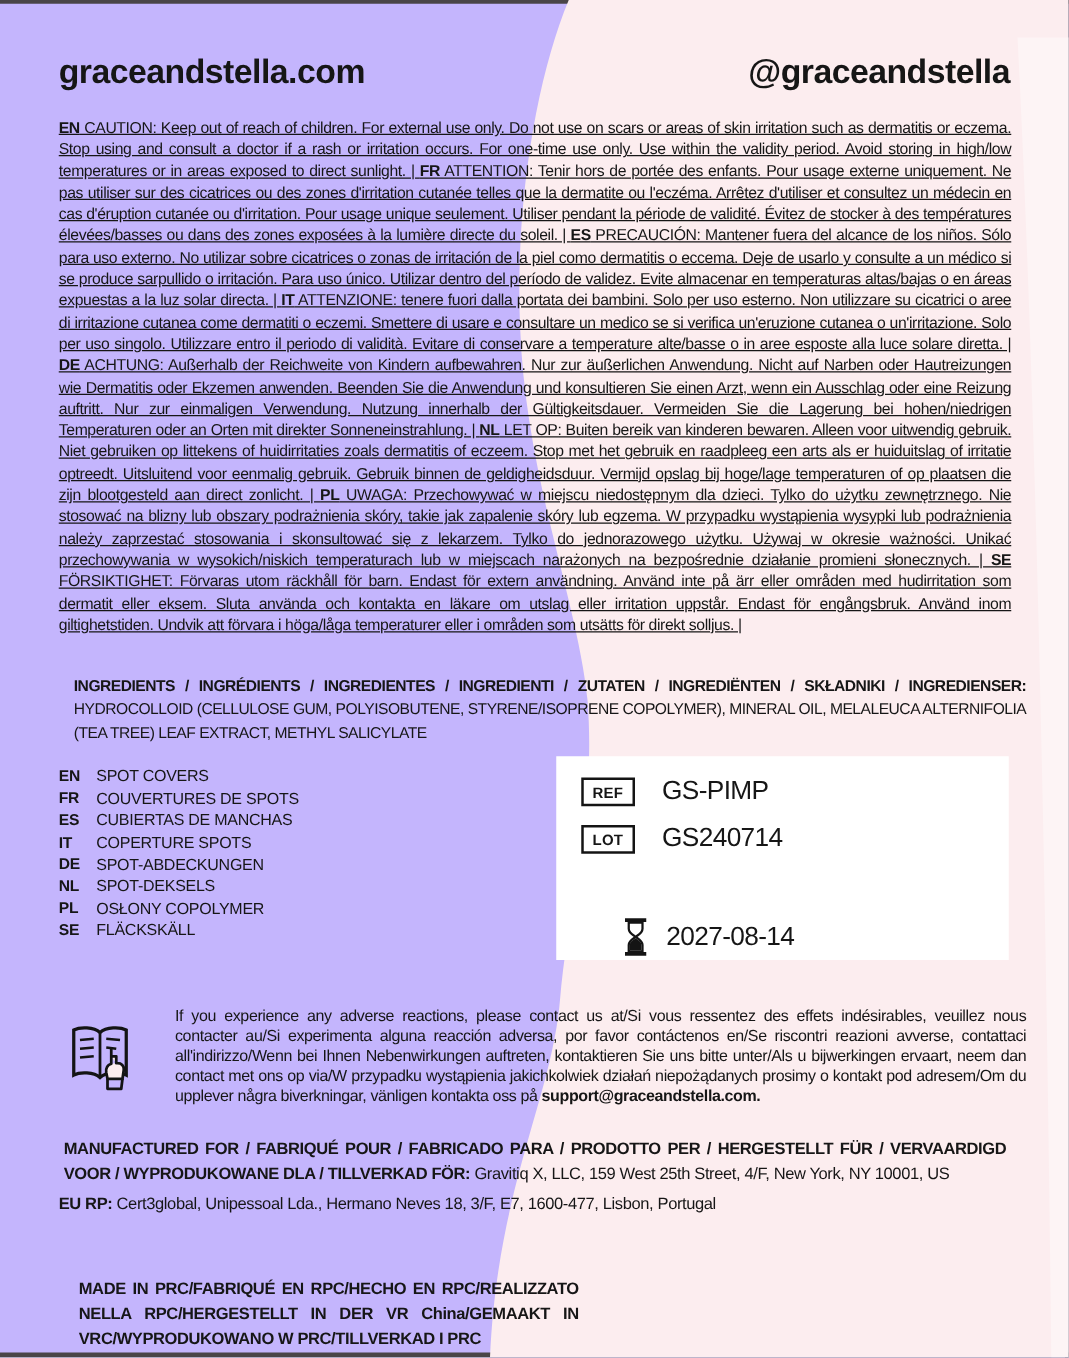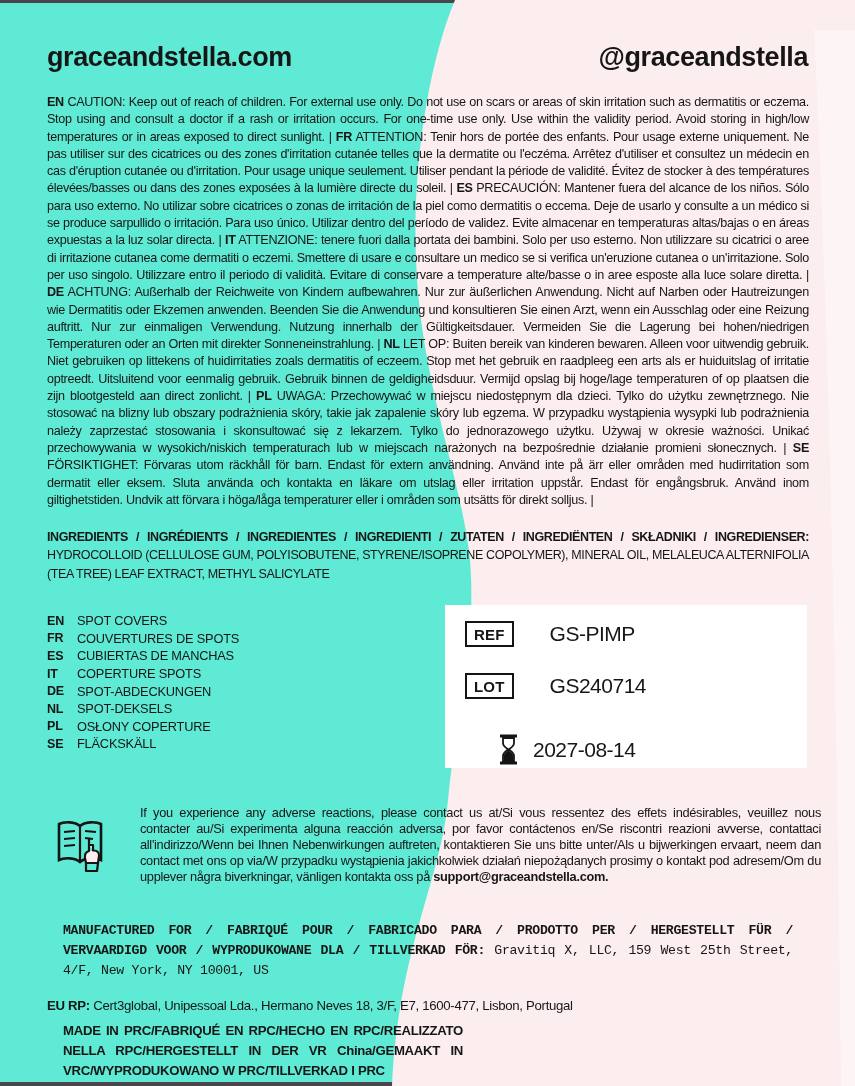--- a/index.html
+++ b/index.html
@@ -1,58 +1,58 @@
 <!DOCTYPE html>
 <html><head>
 <meta charset="utf-8">
 <style>
   html,body{margin:0;padding:0;background:#e8e8e8;}
   .page{
     position:relative;width:855px;height:1086px;overflow:hidden;
-    background:#5eead4;color:#161616;
+    background:#c4b5fd;color:#161616;
     font-family:"Liberation Sans",sans-serif;
     box-shadow:inset 0 3px 0 #4a4548, inset -3px 0 0 #4a4548, inset 0 -4px 0 #4a4548;
   }
   .bg-svg{position:absolute;left:0;top:0;}
   .hdr{position:absolute;top:42px;font-size:27px;font-weight:700;letter-spacing:-0.4px;}
   .hdr-left{left:47px;}
   .hdr-right{right:47px;}
   .caution{
     position:absolute;left:47px;top:94px;width:762px;margin:0;
-    font-size:12.6px;line-height:17.3px;letter-spacing:-0.3px;text-align:justify;
+    font-size:12.6px;line-height:17.3px;letter-spacing:-0.3px;text-align:justify;text-decoration:underline;
   }
   .ingredients{
-    position:absolute;left:47px;top:528px;width:762px;margin:0;
+    position:absolute;left:47px;top:528px;width:762px;margin:12px;
     font-size:12.5px;line-height:18.4px;letter-spacing:-0.4px;text-align:justify;
   }
   .products{position:absolute;left:47px;top:612px;}
   .prod-row{display:flex;height:17.6px;align-items:center;}
   .prod-code{width:30px;font-weight:700;font-size:12.5px;letter-spacing:-0.2px;}
   .prod-name{font-size:12.8px;letter-spacing:-0.2px;}
   .refbox{
     position:absolute;left:445px;top:605px;width:362px;height:163px;background:#ffffff;
   }
   .ref-row{position:absolute;left:20px;display:flex;align-items:center;}
   .ref-row.r1{top:16px;}
-  .ref-row.r2{top:68px;}
+  .ref-row.r2{top:54px;}
   .ref-row.r3{top:118px;margin-top:11px;}
   .sym-box{
-    border:2px solid #141414;font-weight:700;font-size:15px;letter-spacing:0.2px;
+    border:2px solid #141414;font-weight:700;font-size:12px;letter-spacing:0.2px;
     padding:3px 7px 2px 7px;display:inline-block;
   }
-  .ref-val{font-size:21px;letter-spacing:-0.5px;margin-left:36px;}
+  .ref-val{font-size:21px;letter-spacing:-0.5px;margin-left:22px;}
   .hourglass-wrap{margin-left:32px;width:22px;display:flex;justify-content:center;}
   .date-val{font-size:21px;letter-spacing:-0.5px;margin-left:14px;}
   .adverse-icon{position:absolute;left:55px;top:815px;}
   .adverse{
     position:absolute;left:128px;top:793px;width:681px;margin:12px;
     font-size:12.8px;line-height:15.9px;letter-spacing:-0.3px;text-align:justify;
   }
   .manufacturer{position:absolute;left:47px;top:905px;width:762px;}
-  .mfg-head{margin:16px;font-size:13.2px;line-height:19.8px;letter-spacing:-0.3px;text-align:justify;font-family:Liberation Mono, monospace;}
+  .mfg-head{margin:4px;font-size:13.2px;line-height:19.8px;letter-spacing:-0.3px;text-align:justify;}
   .mfg-line{font-size:13.2px;line-height:19.8px;letter-spacing:-0.3px;}
   .made-in{
     position:absolute;left:47px;top:1005px;width:400px;margin:16px;
     font-size:13.2px;line-height:20px;letter-spacing:-0.3px;font-weight:700;text-align:justify;
   }
   b{font-weight:700;}
 </style>
 </head>
 <body>
 
@@ -96,21 +96,21 @@
     <div class="prod-row">
         <span class="prod-code">DE</span>
         <span class="prod-name">SPOT-ABDECKUNGEN</span>
       </div>
     <div class="prod-row">
         <span class="prod-code">NL</span>
         <span class="prod-name">SPOT-DEKSELS</span>
       </div>
     <div class="prod-row">
         <span class="prod-code">PL</span>
-        <span class="prod-name">OSŁONY COPERTURE</span>
+        <span class="prod-name">OSŁONY COPOLYMER</span>
       </div>
     <div class="prod-row">
         <span class="prod-code">SE</span>
         <span class="prod-name">FLÄCKSKÄLL</span>
       </div>
   </div>
 
   <div class="refbox">
     <div class="ref-row r1">
       <span class="sym-box">REF</span>

